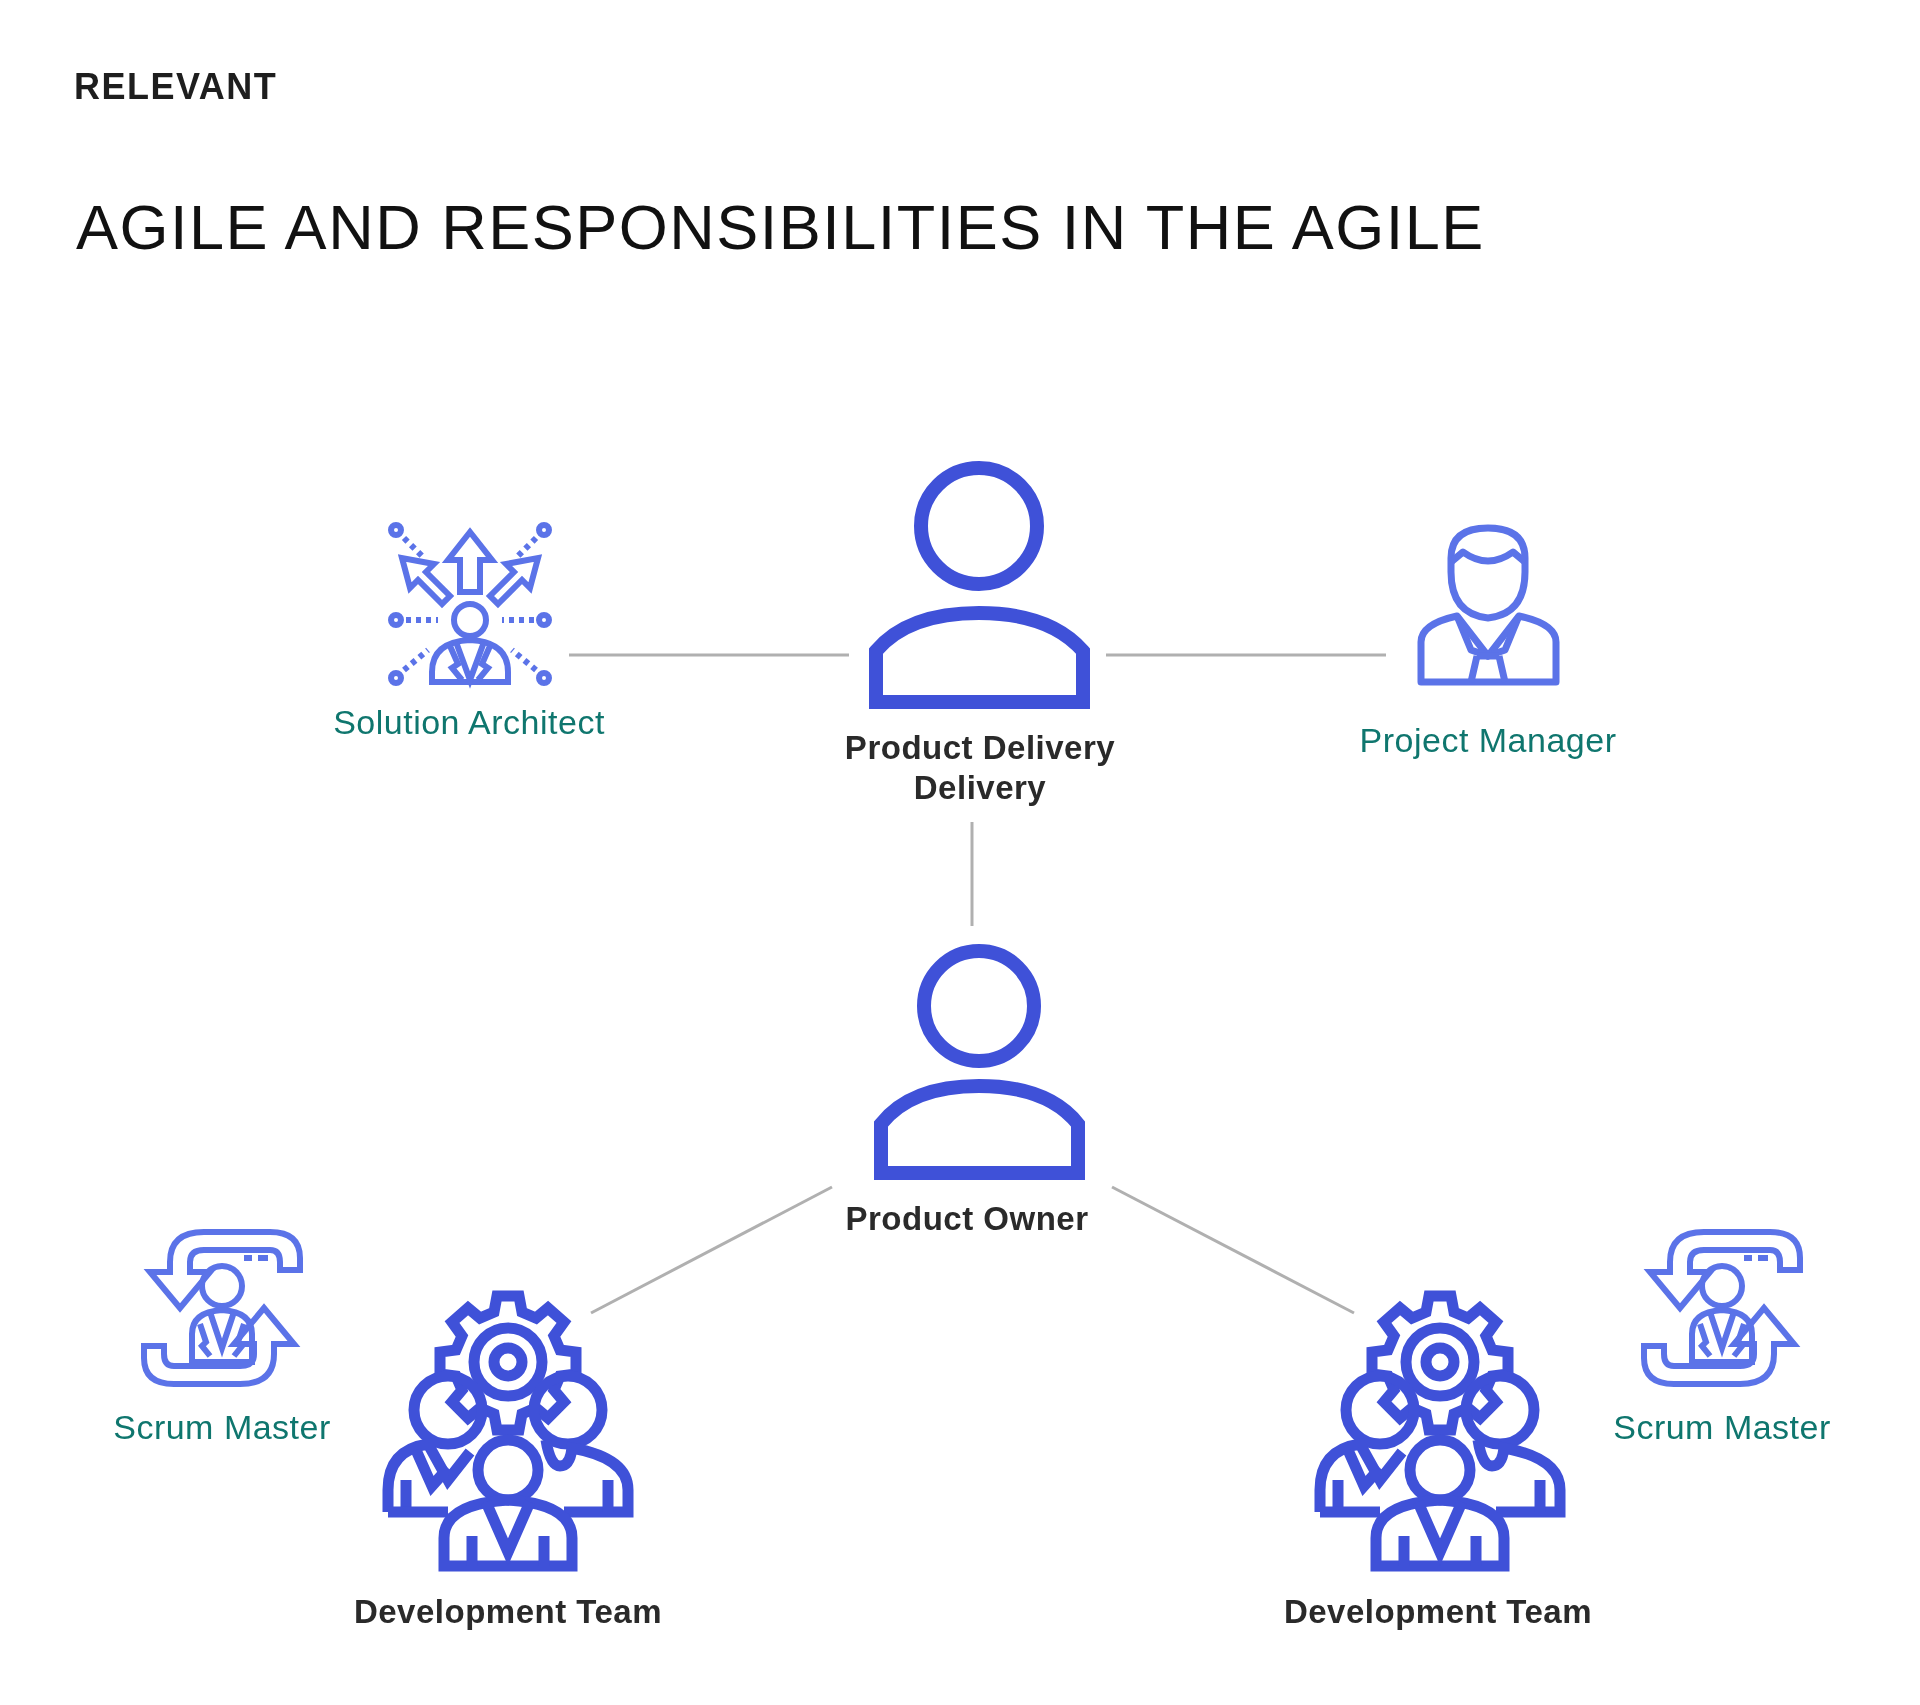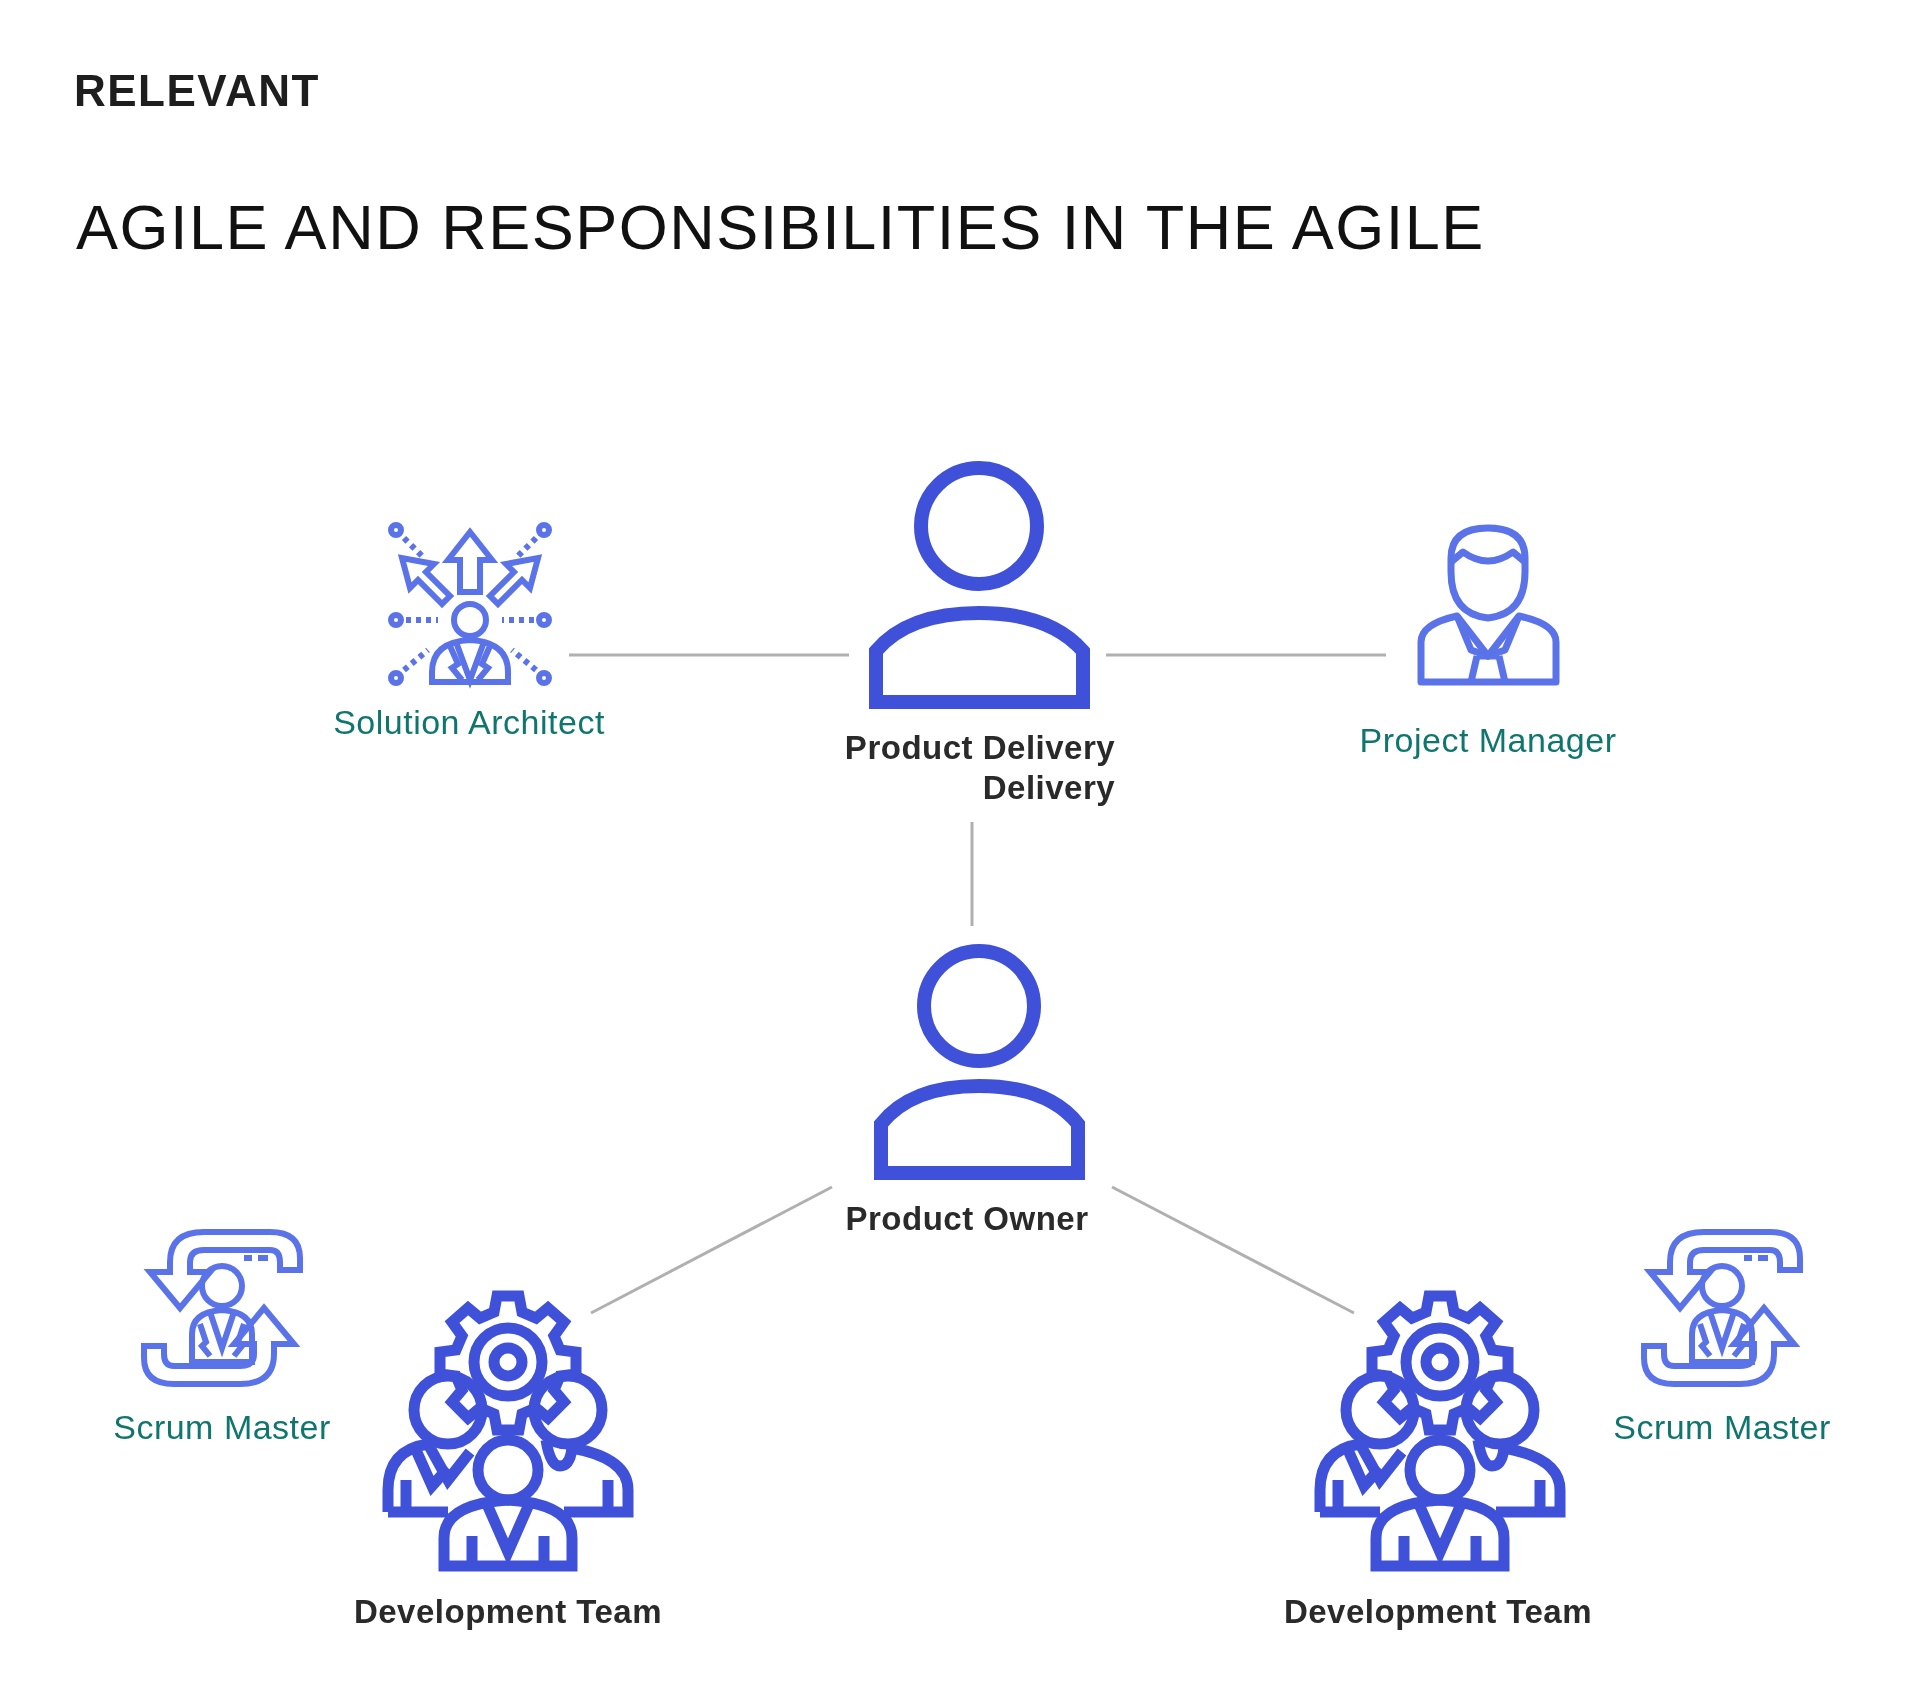--- a/index.html
+++ b/index.html
@@ -1,23 +1,23 @@
 <!DOCTYPE html>
 <html><head>
 <meta charset="utf-8">
 <style>
   html, body { margin: 0; padding: 0; background: #ffffff; }
   body { width: 1920px; height: 1705px; position: relative; overflow: hidden; font-family: "Liberation Sans", "DejaVu Sans", sans-serif; }
   .abs { position: absolute; }
-  .brand { left: 74px; top: 66px; font-size: 44px; font-weight: 700; letter-spacing: 1.5px; color: #1e1e1e; text-align: right; }
+  .brand { left: 74px; top: 66px; font-size: 36px; font-weight: 700; letter-spacing: 1.5px; color: #1e1e1e; text-align: right; }
   .title { left: 76px; top: 188px; font-size: 63px; line-height: 78px; color: #111; font-weight: 400; letter-spacing: 1.5px; }
   .title div { white-space: nowrap; }
   .lbl { position: absolute; text-align: center; white-space: nowrap; transform: translateX(-50%); }
   .lbl.light { color: #0f766e; font-size: 34px; font-weight: 400; letter-spacing: 0.5px; }
-  .lbl.bold { color: #2a2a2a; font-size: 33px; font-weight: 700; letter-spacing: 0.5px; line-height: 40px; text-align: right; }
+  .lbl.bold { color: #2a2a2a; font-size: 33px; font-weight: 700; letter-spacing: 0.5px; line-height: 40px; }
   svg.icon { position: absolute; overflow: visible; }
   svg#connectors { position: absolute; left: 0; top: 0; }
 </style>
 </head>
 <body>
 
 <div class="abs brand">RELEVANT</div>
 <div class="abs title">
   <div>AGILE AND RESPONSIBILITIES IN THE AGILE</div>
 </div>

